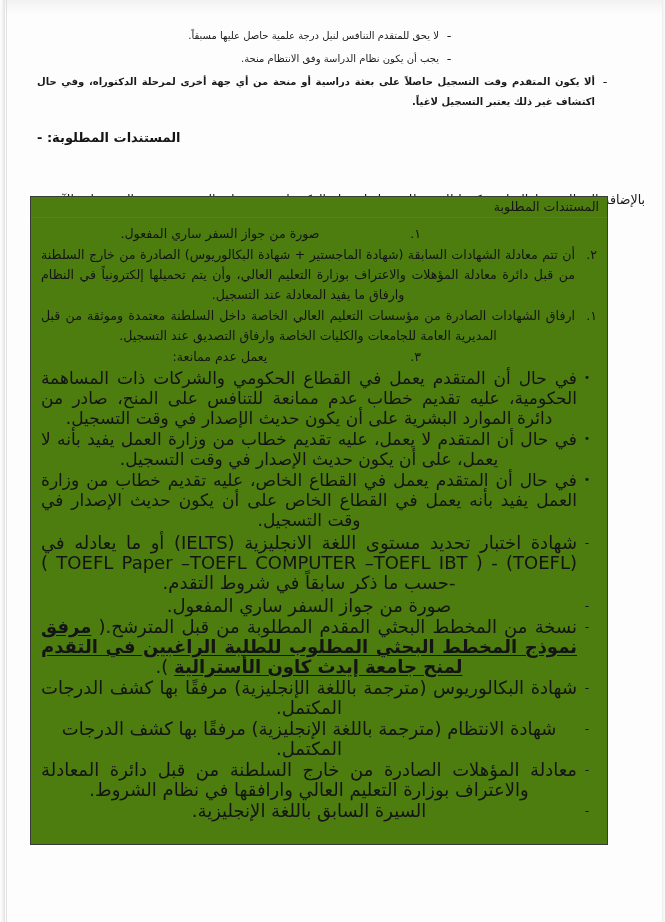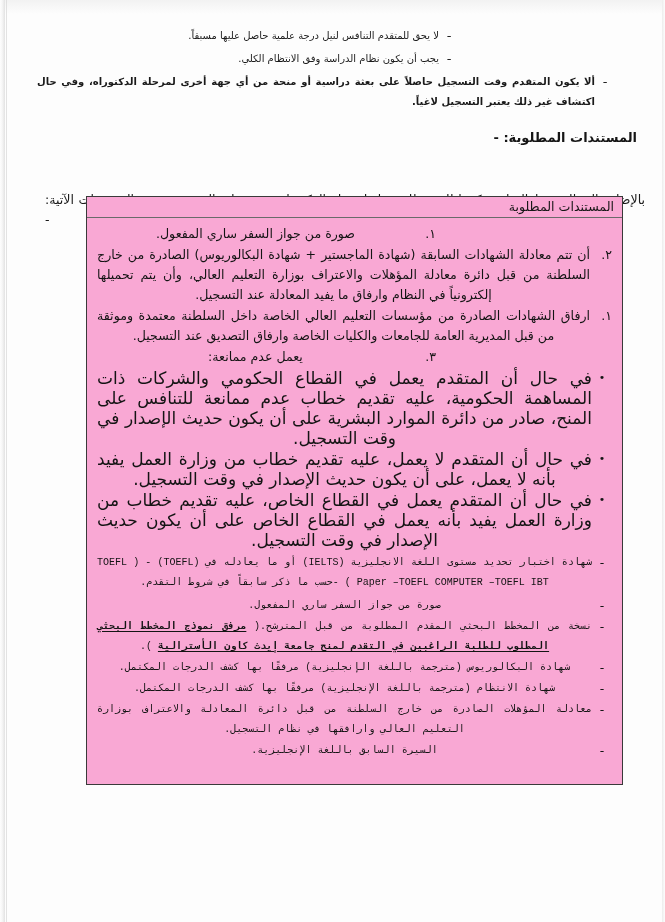--- a/index.html
+++ b/index.html
@@ -92,21 +92,21 @@
   .intro-item-1 { margin-right: 178px; width: 400px; }
   .intro-item-2 { margin-right: 178px; width: 400px; }
   .intro-item-3 { margin-right: 22px; width: 578px; }
 
   
   .req-heading {
     position: absolute;
     top: 130px;
     right: 28px;
     width: 600px;
-    text-align: right;
+    text-align: left;
     direction: rtl;
     font-size: 13px;
     font-weight: bold;
     color: #151515;
   }
   .req-heading .htext { letter-spacing: .1px; }
 
   .req-sub {
     position: absolute;
     top: 150px;
@@ -117,24 +117,24 @@
     text-align: justify;
     text-align-last: left;
     color: #1a1a1a;
     margin-top: 40px;
   }
 
   
   .docs-table {
     position: absolute;
     top: 196px;
-    right: 42px;
-    width: 537px;
+    right: 57px;
+    width: 578px;
     border: 1.4px solid #3a3a3a;
-    background: #f9a8d4;
+    background: #4d7c0f;
     box-sizing: border-box;
   }
 
   .docs-head {
     border-bottom: 1.3px solid #6a6a6a;
     padding: 2px 8px 3px 8px;
     font-size: 12.6px;
     text-align: right;
     color: #161616;
   }
@@ -206,26 +206,25 @@
   .tdash-row .marker {
     flex: 0 0 auto;
     width: 20px;
     text-align: center;
     font-size: 12.5px;
     line-height: 20px;
     color: #141414;
   }
   .tdash-row .body {
     flex: 1 1 auto;
-    font-size: 10px;
+    font-size: 18px;
     line-height: 20px;
     text-align: justify;
     text-align-last: center;
     color: #141414;
-    font-family: Liberation Mono, monospace;
   }
   .tdash-row.center .body { text-align: center; text-align-last: center; }
 
   .lat { direction: ltr; unicode-bidi: embed; display: inline; }
 
   .bold-underline {
     font-weight: bold;
     text-decoration: underline;
     text-underline-offset: 2px;
   }
@@ -247,21 +246,21 @@
 
   <div class="intro">
 
     <div class="dash-row intro-item-1">
       <span class="marker">-</span>
       <span class="body">لا يحق للمتقدم التنافس لنيل درجة علمية حاصل عليها مسبقاً.</span>
     </div>
 
     <div class="dash-row intro-item-2">
       <span class="marker">-</span>
-      <span class="body">يجب أن يكون نظام الدراسة وفق الانتظام الكلي.</span>
+      <span class="body">يجب أن يكون نظام الدراسة وفق الانتظام منحة.</span>
     </div>
 
     <div class="dash-row j intro-item-3">
       <span class="marker">-</span>
       <span class="body spaced">ألا يكون المتقدم وقت التسجيل حاصلاً على بعثة دراسية أو منحة من أي جهة أخرى لمرحلة الدكتوراه، وفي حال اكتشاف غير ذلك يعتبر التسجيل لاغياً.</span>
     </div>
 
   </div>
 
   <div class="req-heading">
@@ -343,21 +342,21 @@
         <span class="body spaced">شهادة البكالوريوس (مترجمة باللغة الإنجليزية) مرفقًا بها كشف الدرجات المكتمل.</span>
       </div>
 
       <div class="tdash-row center">
         <span class="marker">-</span>
         <span class="body">شهادة الانتظام (مترجمة باللغة الإنجليزية) مرفقًا بها كشف الدرجات المكتمل.</span>
       </div>
 
       <div class="tdash-row">
         <span class="marker">-</span>
-        <span class="body spaced">معادلة المؤهلات الصادرة من خارج السلطنة من قبل دائرة المعادلة والاعتراف بوزارة التعليم العالي وارافقها في نظام التسجيل.</span>
+        <span class="body spaced">معادلة المؤهلات الصادرة من خارج السلطنة من قبل دائرة المعادلة والاعتراف بوزارة التعليم العالي وارافقها في نظام الشروط.</span>
       </div>
 
       <div class="tdash-row center">
         <span class="marker">-</span>
         <span class="body">السيرة السابق باللغة الإنجليزية.</span>
       </div>
 
     </div>
   </div>
 

